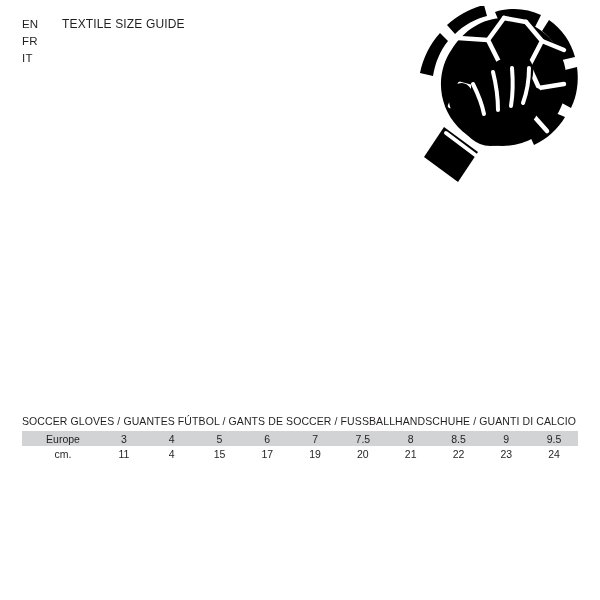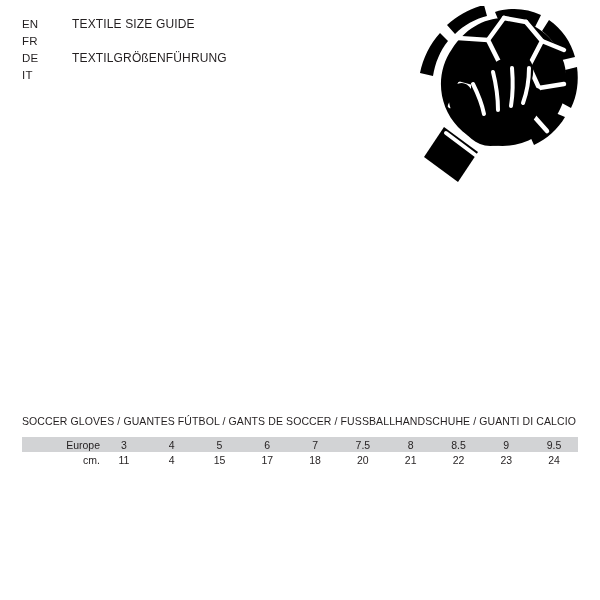--- a/index.html
+++ b/index.html
@@ -25,21 +25,20 @@
     position: absolute;
     left: 22px;
     top: 16px;
     width: 300px;
   }
   .legend-row {
     display: flex;
     align-items: center;
     height: 17px;
     line-height: 17px;
-    gap: 10px;
   }
   .legend-code {
     width: 40px;
     flex: 0 0 40px;
     font-size: 11.5px;
     letter-spacing: 0.2px;
     color: #231f20;
   }
   .legend-text {
     font-size: 12px;
@@ -62,59 +61,55 @@
   .table-wrap {
     position: absolute;
     left: 22px;
     top: 415px;
     width: 556px;
   }
   .table-title {
     font-size: 10.5px;
     letter-spacing: 0.1px;
     color: #231f20;
-    padding-bottom: 10px;
+    padding-bottom: 4px;
     white-space: nowrap;
   }
   table.sizes {
     border-collapse: collapse;
     width: 556px;
     table-layout: fixed;
   }
   table.sizes tr.shaded { background: #d2d3d5; }
   table.sizes td {
     font-size: 10.5px;
     color: #231f20;
     height: 15px;
     padding: 0;
     text-align: center;
     vertical-align: middle;
   }
   table.sizes td.rowlabel {
-    text-align: right;
+    text-align: center;
     padding-left: 4px;
     width: 78px;
   }
 </style>
 </head>
 <body>
 
 <div class="page">
 
   <div class="legend">
     <div class="legend-row">
       <span class="legend-code">EN</span>
       <span class="legend-text">TEXTILE SIZE GUIDE</span>
     </div>
     <div class="legend-row">
       <span class="legend-code">FR</span>
-    </div>
-    <div class="legend-row">
-      <span class="legend-code">DE</span>
-      <span class="legend-text">TEXTILGRÖßENFÜHRUNG</span>
     </div>
     <div class="legend-row">
       <span class="legend-code">IT</span>
     </div>
   </div>
 
   <div class="illustration">
     <svg viewBox="0 0 190 190" xmlns="http://www.w3.org/2000/svg" aria-hidden="true">
       <g fill="#000000">
 
@@ -187,21 +182,21 @@
           <td>8.5</td>
           <td>9</td>
           <td>9.5</td>
         </tr>
         <tr>
           <td class="rowlabel">cm.</td>
           <td>11</td>
           <td>4</td>
           <td>15</td>
           <td>17</td>
-          <td>18</td>
+          <td>19</td>
           <td>20</td>
           <td>21</td>
           <td>22</td>
           <td>23</td>
           <td>24</td>
         </tr>
       </tbody>
     </table>
   </div>
 

